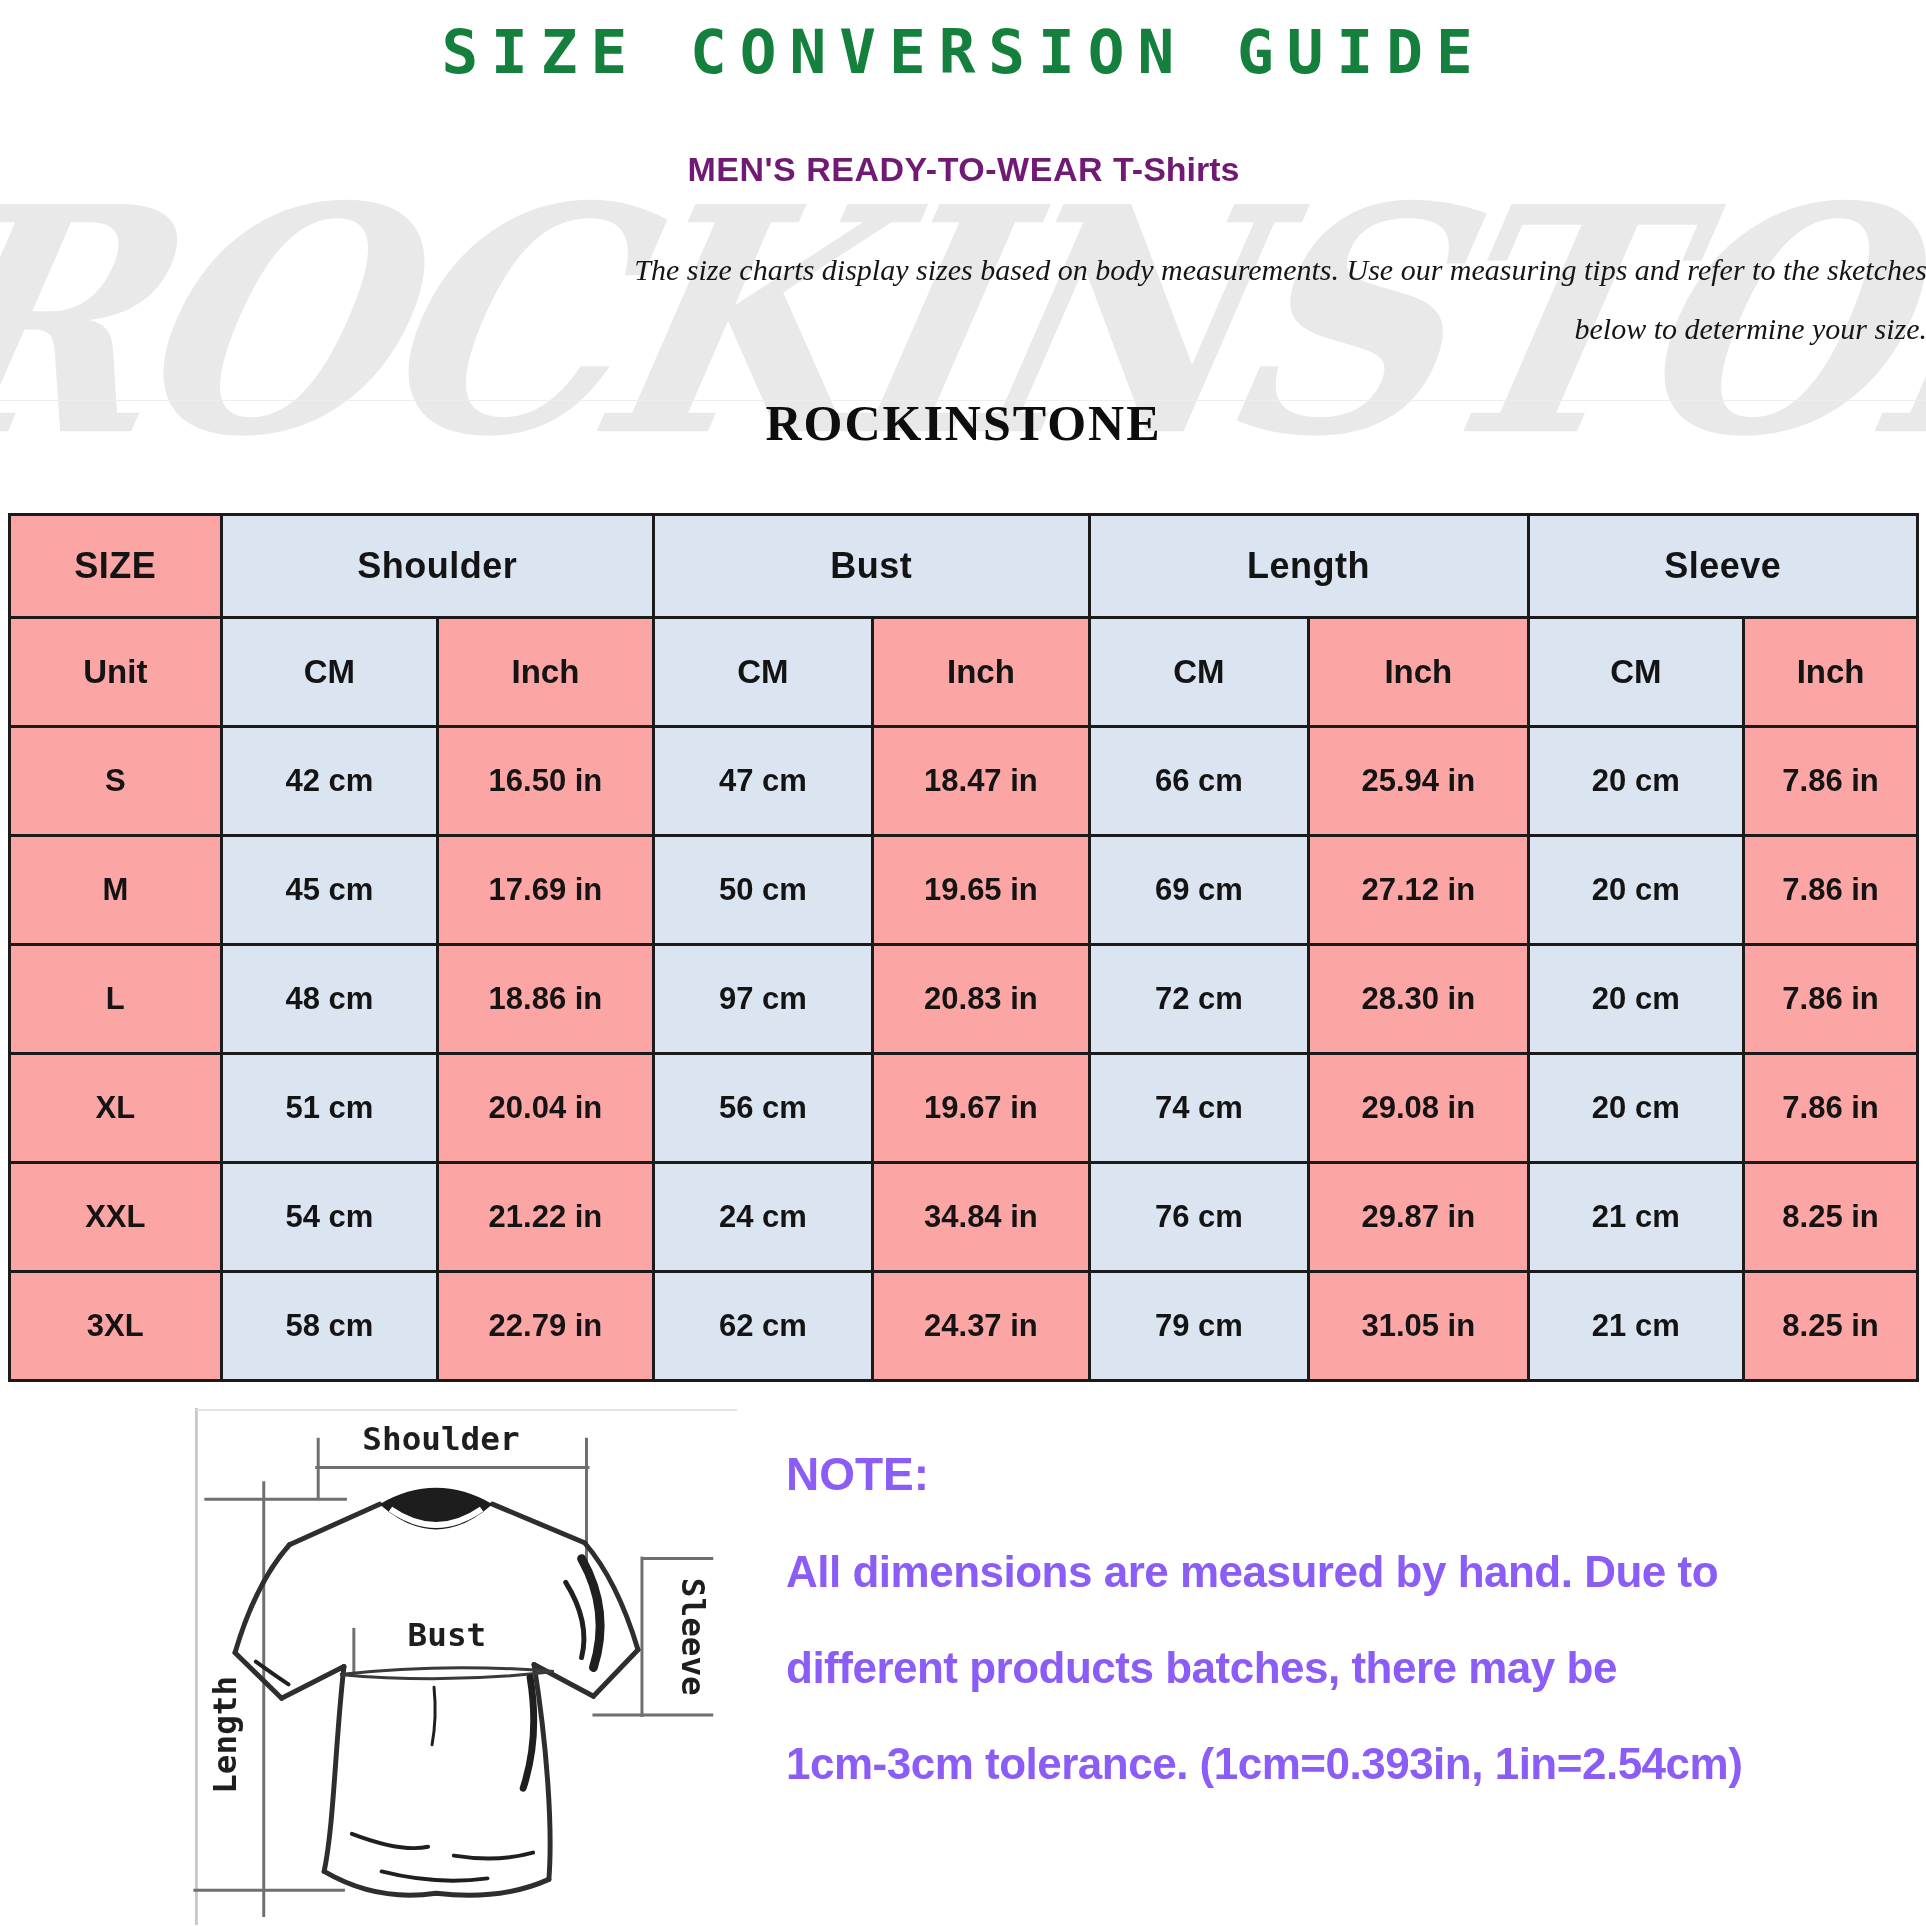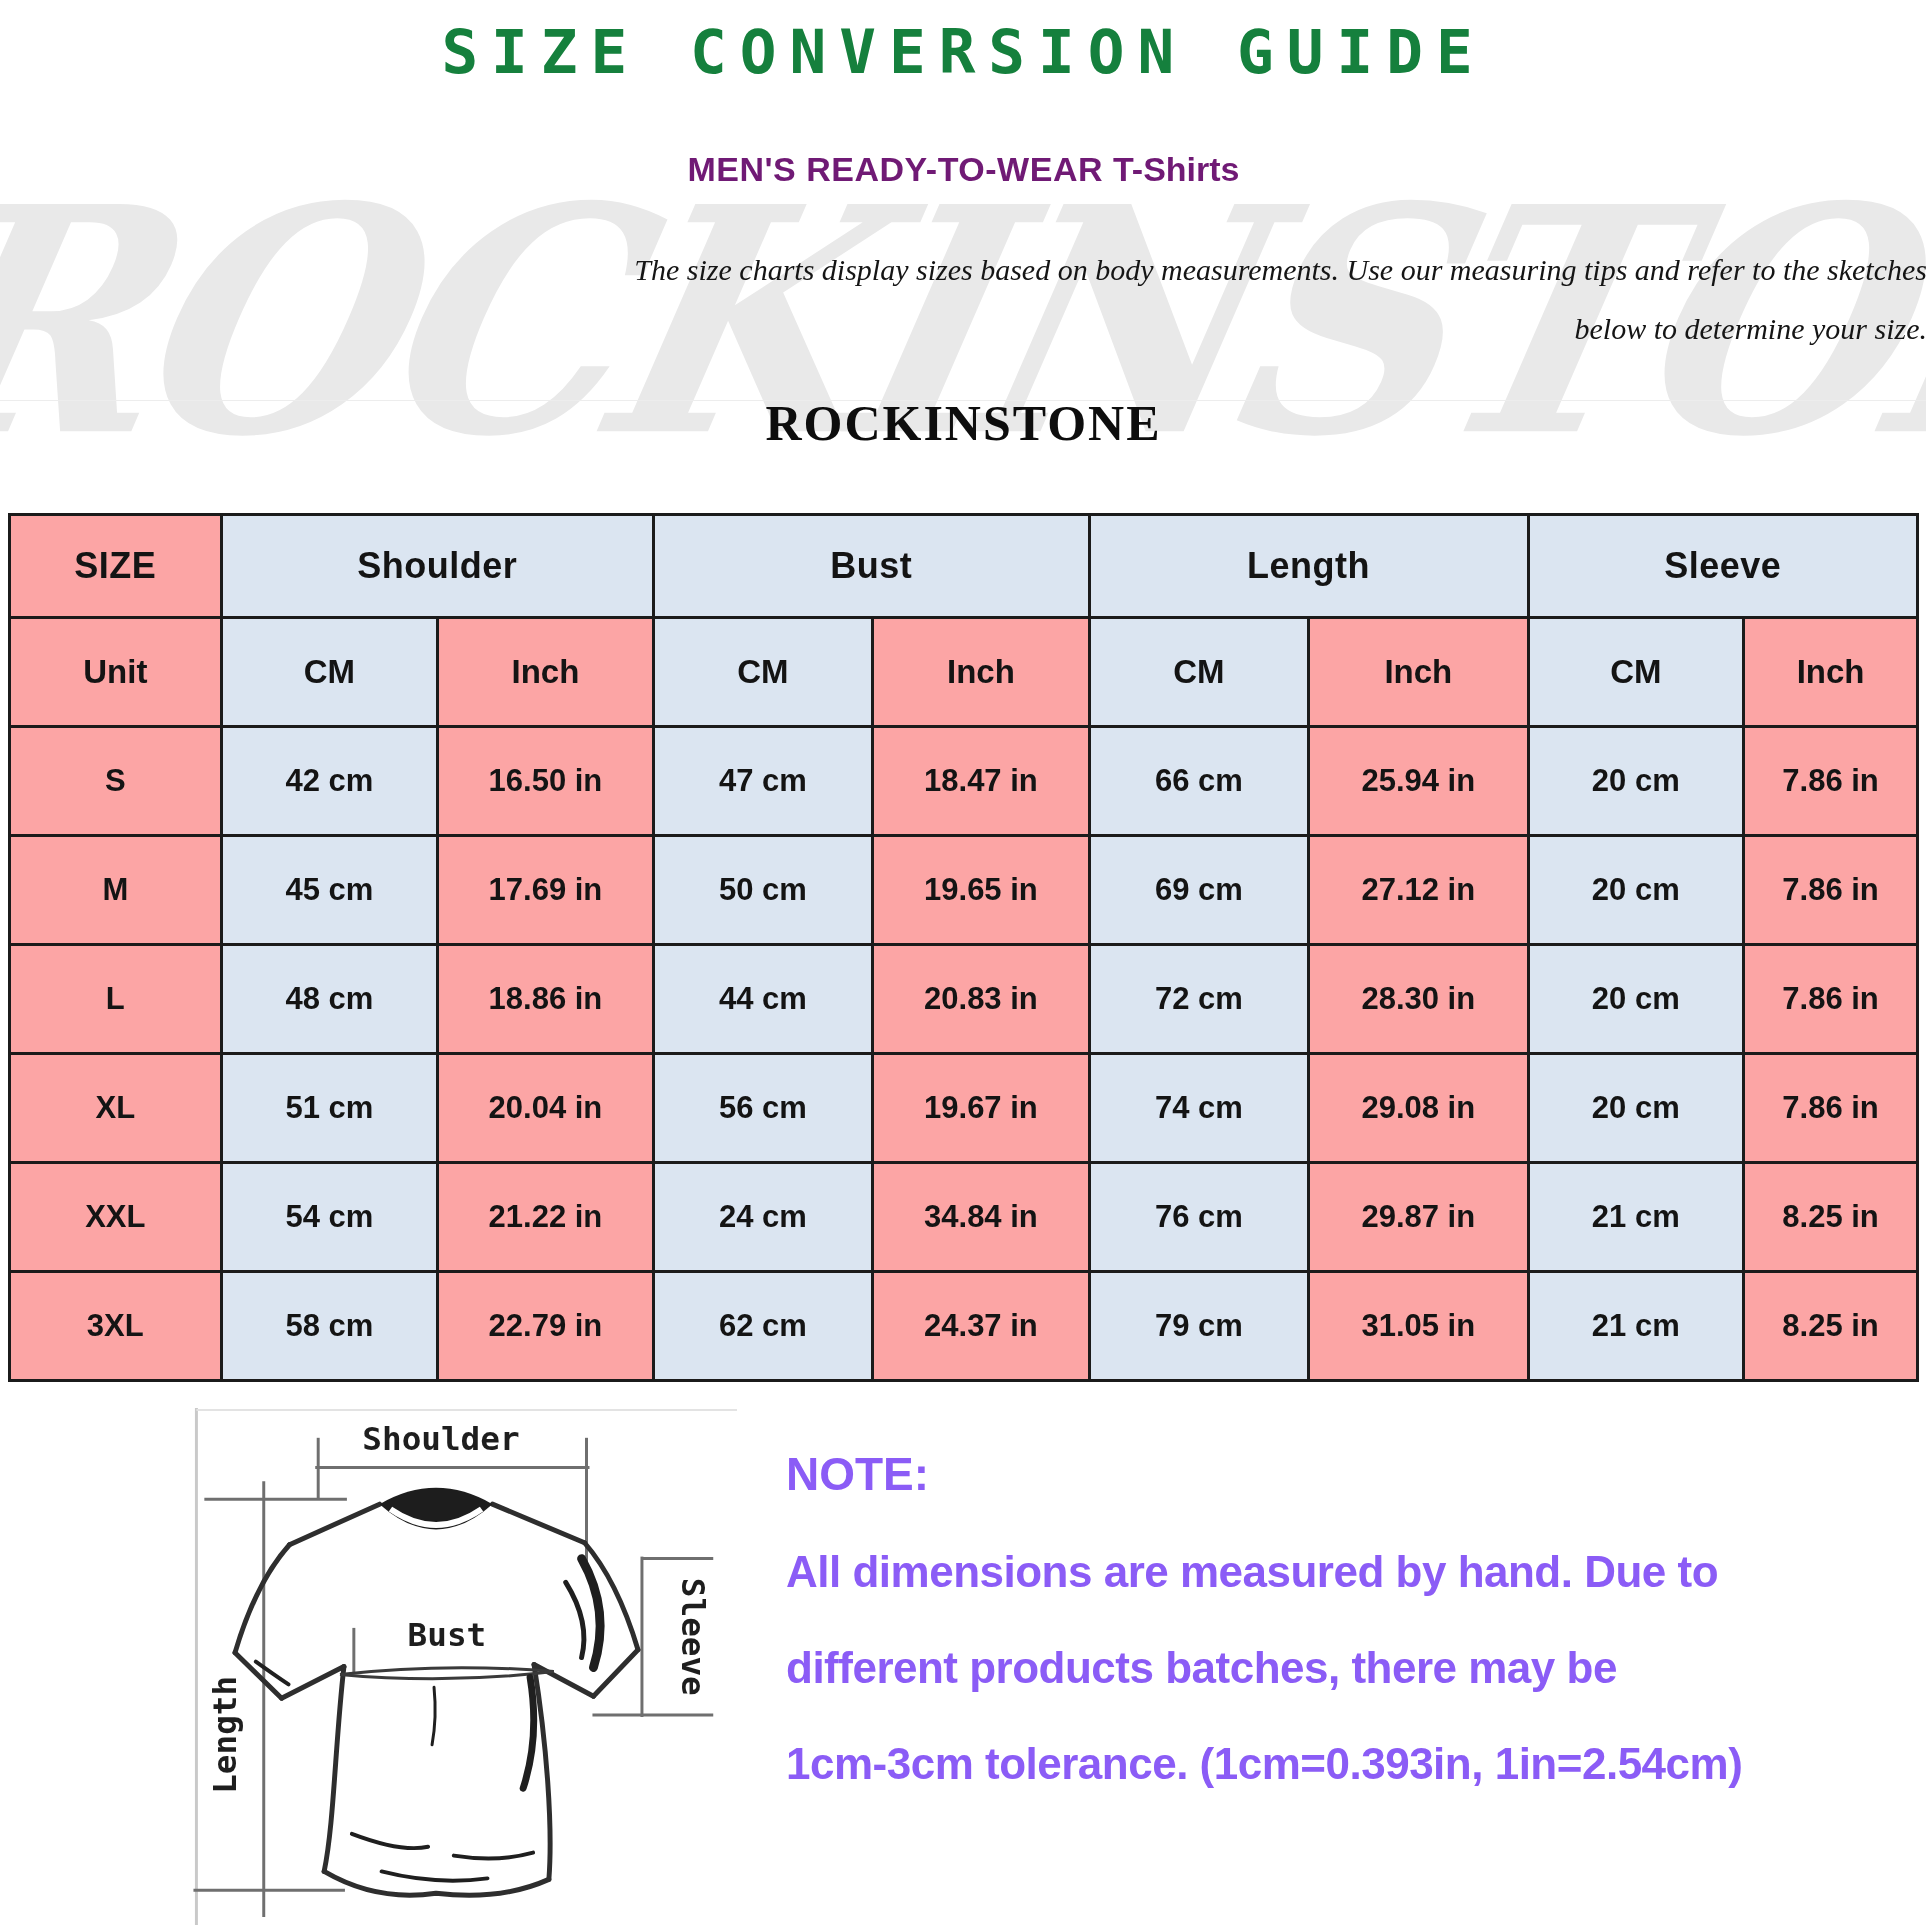--- a/index.html
+++ b/index.html
@@ -142,21 +142,21 @@
         <td>19.65 in</td>
         <td class="fill">69 cm</td>
         <td>27.12 in</td>
         <td class="fill">20 cm</td>
         <td>7.86 in</td>
       </tr>
       <tr>
         <td>L</td>
         <td class="fill">48 cm</td>
         <td>18.86 in</td>
-        <td class="fill">44 cm</td>
+        <td class="fill">97 cm</td>
         <td>20.83 in</td>
         <td class="fill">72 cm</td>
         <td>28.30 in</td>
         <td class="fill">20 cm</td>
         <td>7.86 in</td>
       </tr>
       <tr>
         <td>XL</td>
         <td class="fill">51 cm</td>
         <td>20.04 in</td>

